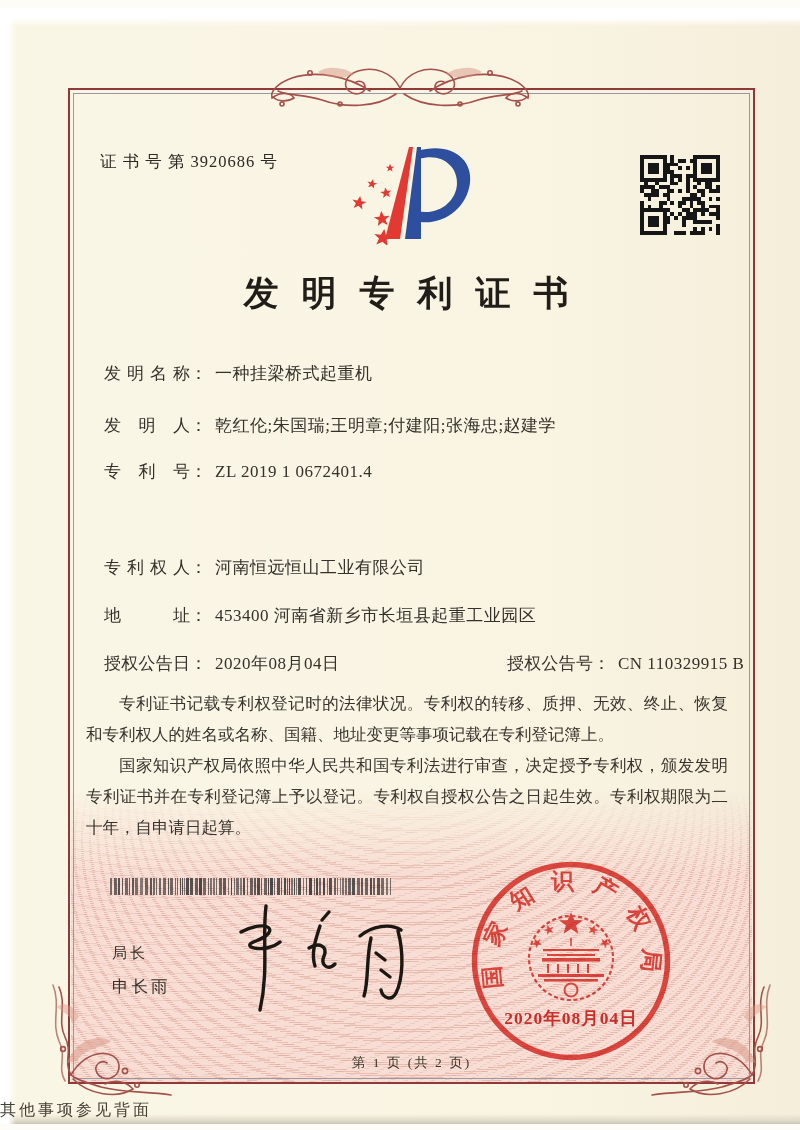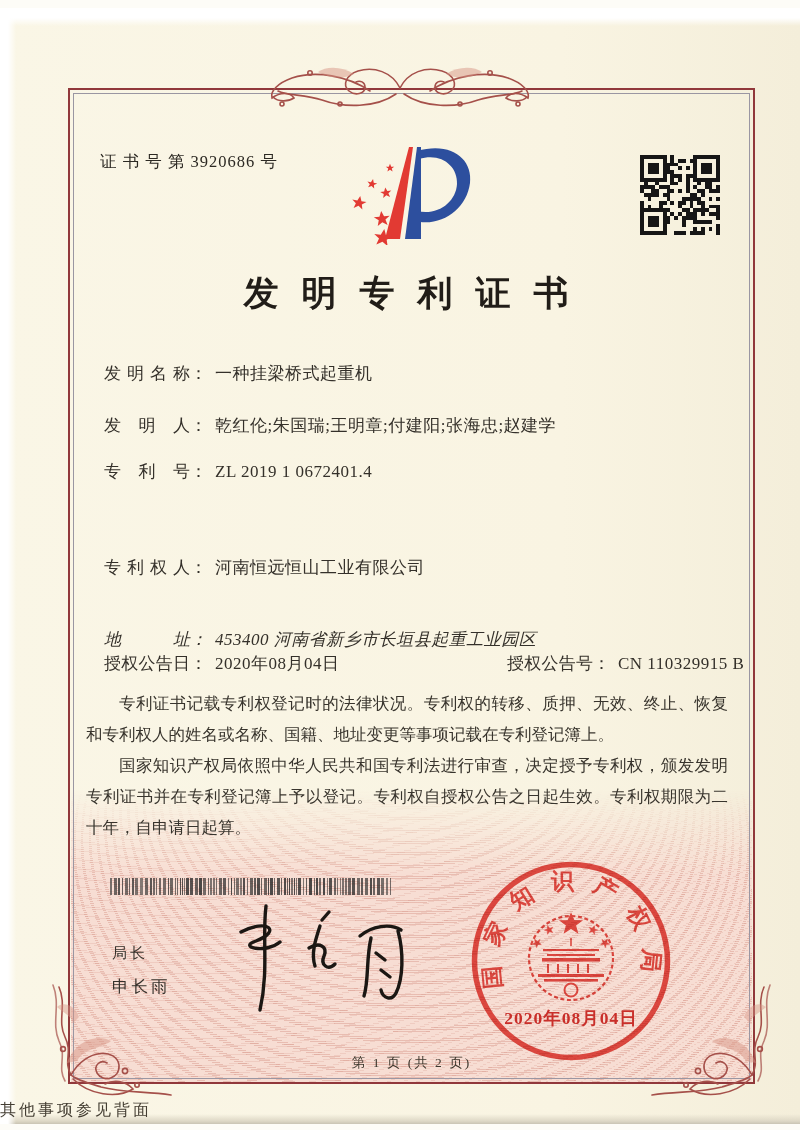--- a/index.html
+++ b/index.html
@@ -374,21 +374,21 @@
   </div>
   <div class="frow" style="top:406px;">
     <span class="flabel">发明人</span><span class="colon">：</span><span class="fvalue">乾红伦;朱国瑞;王明章;付建阳;张海忠;赵建学</span>
   </div>
   <div class="frow" style="top:452px;">
     <span class="flabel">专利号</span><span class="colon">：</span><span class="fvalue">ZL 2019 1 0672401.4</span>
   </div>
   <div class="frow" style="top:548px;">
     <span class="flabel">专利权人</span><span class="colon">：</span><span class="fvalue">河南恒远恒山工业有限公司</span>
   </div>
-  <div class="frow" style="top:620px;font-style:italic;">
+  <div class="frow" style="top:596px;">
     <span class="flabel">地址</span><span class="colon">：</span><span class="fvalue">453400 河南省新乡市长垣县起重工业园区</span>
   </div>
   <div class="frow" style="top:644px; right:0;">
     <span class="flabel">授权公告日</span><span class="colon">：</span><span class="fvalue">2020年08月04日</span>
     <span class="grant-group">
       <span class="flabel">授权公告号</span><span class="colon">：</span><span class="fvalue">CN 110329915 B</span>
     </span>
   </div>
 
   <div class="paras">

